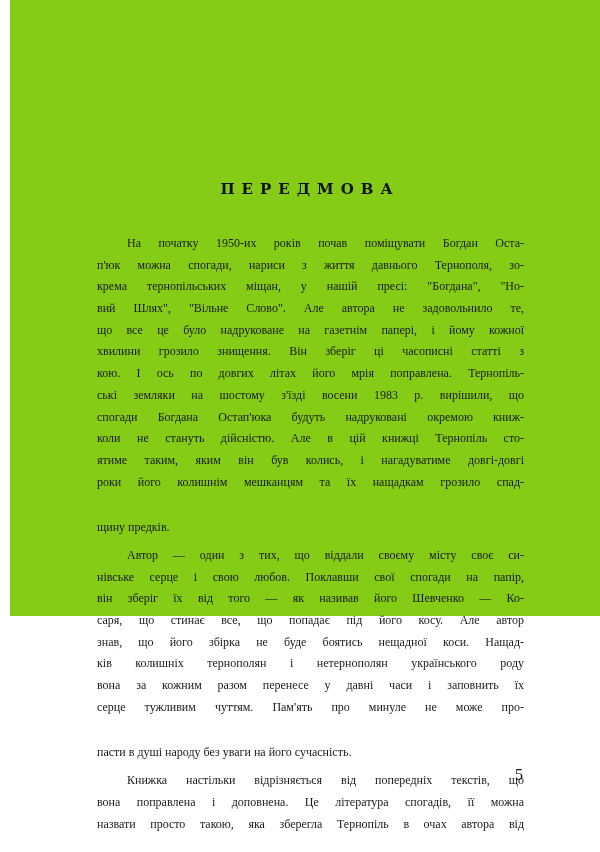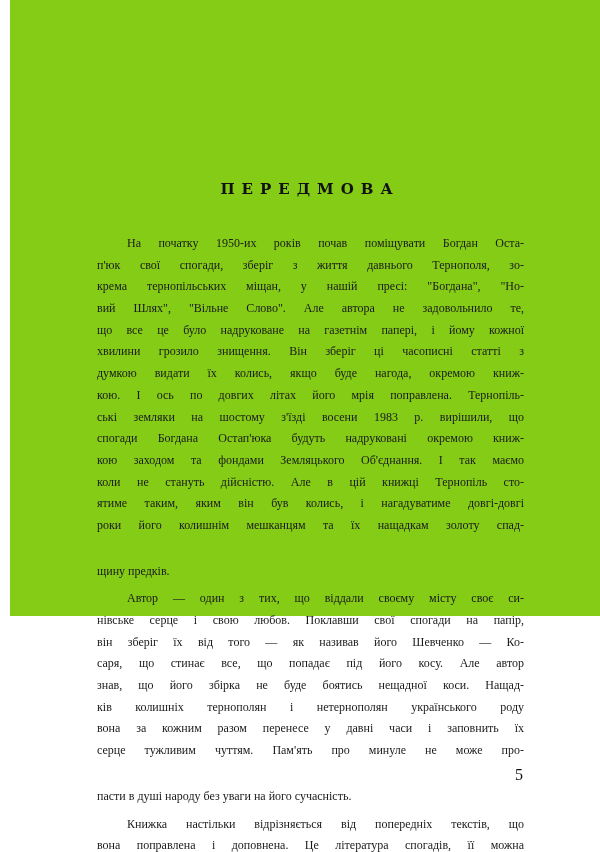--- a/index.html
+++ b/index.html
@@ -83,33 +83,31 @@
 <body>
 
 <div class="page">
 
   <div class="title">ПЕРЕДМОВА</div>
 
   <div class="body-text">
 
     <div class="para">
       <span class="line first"><span class="line-inner">На початку 1950-их років почав поміщувати Богдан Оста-</span></span>
-      <span class="line"><span class="line-inner">п'юк свої спогади, зберіг з життя давнього Тернополя, зо-</span></span>
+      <span class="line"><span class="line-inner">п'юк можна спогади, нариси з життя давнього Тернополя, зо-</span></span>
       <span class="line"><span class="line-inner">крема тернопільських міщан, у нашій пресі: "Богдана", "Но-</span></span>
       <span class="line"><span class="line-inner">вий Шлях", "Вільне Слово". Але автора не задовольнило те,</span></span>
       <span class="line"><span class="line-inner">що все це було надруковане на газетнім папері, і йому кожної</span></span>
       <span class="line"><span class="line-inner">хвилини грозило знищення. Він зберіг ці часописні статті з</span></span>
-      <span class="line"><span class="line-inner">думкою видати їх колись, якщо буде нагода, окремою книж-</span></span>
       <span class="line"><span class="line-inner">кою. І ось по довгих літах його мрія поправлена. Тернопіль-</span></span>
       <span class="line"><span class="line-inner">ські земляки на шостому з'їзді восени 1983 р. вирішили, що</span></span>
       <span class="line"><span class="line-inner">спогади Богдана Остап'юка будуть надруковані окремою книж-</span></span>
-      <span class="line"><span class="line-inner">кою заходом та фондами Земляцького Об'єднання. І так маємо</span></span>
       <span class="line"><span class="line-inner">коли не стануть дійсністю. Але в цій книжці Тернопіль сто-</span></span>
       <span class="line"><span class="line-inner">ятиме таким, яким він був колись, і нагадуватиме довгі-довгі</span></span>
-      <span class="line"><span class="line-inner">роки його колишнім мешканцям та їх нащадкам золоту спад-</span></span>
+      <span class="line"><span class="line-inner">роки його колишнім мешканцям та їх нащадкам грозило спад-</span></span>
       <span class="line last"><span class="line-inner">щину предків.</span></span>
     </div>
 
     <div class="para">
       <span class="line first"><span class="line-inner">Автор — один з тих, що віддали своєму місту своє си-</span></span>
       <span class="line"><span class="line-inner">нівське серце і свою любов. Поклавши свої спогади на папір,</span></span>
       <span class="line"><span class="line-inner">він зберіг їх від того — як називав його Шевченко — Ко-</span></span>
       <span class="line"><span class="line-inner">саря, що стинає все, що попадає під його косу. Але автор</span></span>
       <span class="line"><span class="line-inner">знав, що його збірка не буде боятись нещадної коси. Нащад-</span></span>
       <span class="line"><span class="line-inner">ків колишніх тернополян і нетернополян українського роду</span></span>

